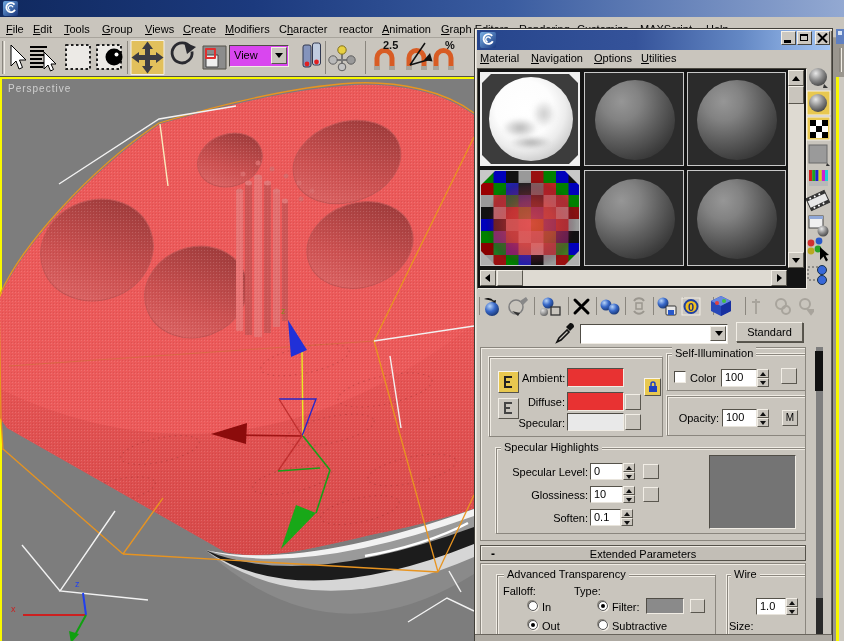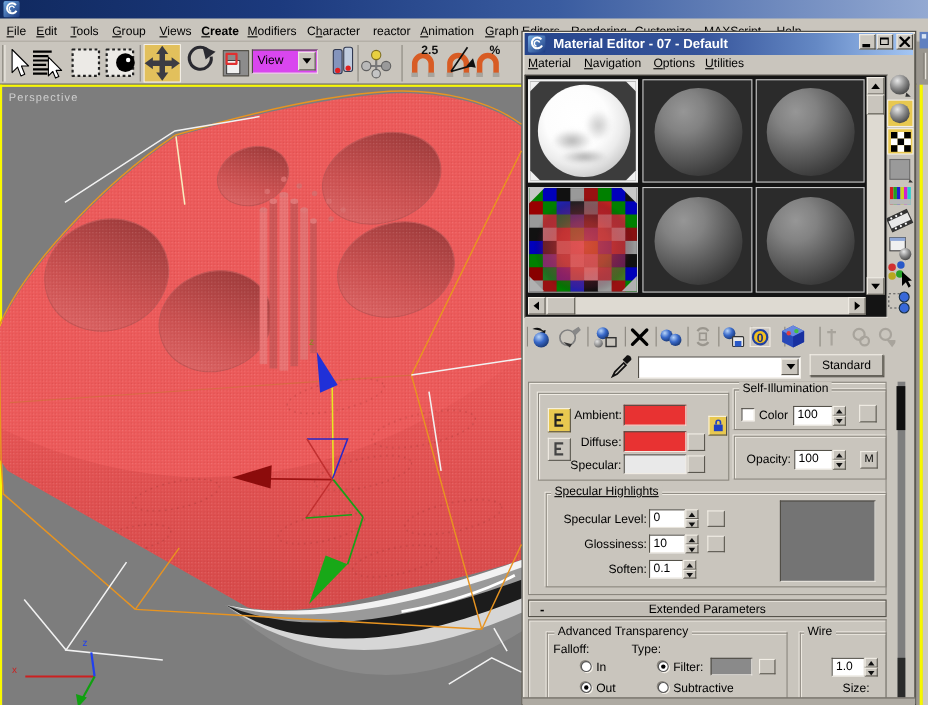--- a/index.html
+++ b/index.html
@@ -41,21 +41,21 @@
   <path d="M10,6.2 A2.4,2.4 0 1 0 7.2,9.3" stroke="#fff" stroke-width="1.2" fill="none"></path>
  </svg>
 </div>
 
 <div class="abs" style="left:0;top:17px;width:844px;height:21px;background:#c9c5bd;border-bottom:1px solid #a8a49c;">
 <div class="abs lab" style="left:6px;top:6px;"><span style="text-decoration:underline">F</span>ile</div>
 <div class="abs lab" style="left:33px;top:6px;"><span style="text-decoration:underline">E</span>dit</div>
 <div class="abs lab" style="left:64px;top:6px;"><span style="text-decoration:underline">T</span>ools</div>
 <div class="abs lab" style="left:102px;top:6px;"><span style="text-decoration:underline">G</span>roup</div>
 <div class="abs lab" style="left:145px;top:6px;"><span style="text-decoration:underline">V</span>iews</div>
-<div class="abs lab" style="left:183px;top:6px;font-weight:bold;"><span style="text-decoration:underline">C</span>reate</div>
+<div class="abs lab" style="left:183px;top:6px;"><span style="text-decoration:underline">C</span>reate</div>
 <div class="abs lab" style="left:225px;top:6px;"><span style="text-decoration:underline">M</span>odifiers</div>
 <div class="abs lab" style="left:279px;top:6px;">C<span style="text-decoration:underline">h</span>aracter</div>
 <div class="abs lab" style="left:339px;top:6px;">reactor</div>
 <div class="abs lab" style="left:382px;top:6px;"><span style="text-decoration:underline">A</span>nimation</div>
 <div class="abs lab" style="left:441px;top:6px;"><span style="text-decoration:underline">G</span>raph Editors</div>
 <div class="abs lab" style="left:519px;top:6px;"><span style="text-decoration:underline">R</span>endering</div>
 <div class="abs lab" style="left:577px;top:6px;">C<span style="text-decoration:underline">u</span>stomize</div>
 <div class="abs lab" style="left:640px;top:6px;">MA<span style="text-decoration:underline">X</span>Script</div>
 <div class="abs lab" style="left:706px;top:6px;"><span style="text-decoration:underline">H</span>elp</div>
 </div>
@@ -287,21 +287,20 @@
   <defs>
           <linearGradient id="lg2" x1="0" y1="0" x2="1" y2="1">
    <stop offset="0" stop-color="#79b0e4"></stop>
             <stop offset="1" stop-color="#1a3880"></stop>
           </linearGradient>
         </defs>
   <rect x="0" y="0" width="16" height="16" rx="2" fill="url(#lg2)"></rect>
   <path d="M12.2,3.8 A4.9,4.9 0 1 0 12.8,9.3" stroke="#fff" stroke-width="1.9" fill="none"></path>
   <path d="M10.6,6.6 A2.5,2.5 0 1 0 7.7,9.9" stroke="#fff" stroke-width="1.3" fill="none"></path>
  </svg>
- <div class="abs" style="left:26px;top:3px;font-size:12px;font-weight:bold;color:#fff;">Material Editor - 07 - Default</div>
 </div>
 
 <div class="mbtn" style="left:781px;top:31px;width:15px;height:14px;"></div>
 <div class="mbtn" style="left:797px;top:31px;width:15px;height:14px;"></div>
 <div class="mbtn" style="left:815px;top:31px;width:15px;height:14px;"></div>
 
 <div class="abs" style="left:784px;top:40px;width:7px;height:2.5px;background:#000;"></div>
 <div class="abs" style="left:800px;top:34px;width:8px;height:7px;border:1.5px solid #000;border-top:2.5px solid #000;"></div>
 <svg class="abs" style="left:817px;top:33px" width="11" height="10">
       <line x1="1" y1="0.5" x2="10" y2="9.5" stroke="#000" stroke-width="2"></line>
@@ -617,21 +616,21 @@
 <div class="abs grp" style="left:667px;top:396px;width:139px;height:40px;"></div>
 <div class="abs lab" style="left:676px;top:412px;width:43px;text-align:right;">Opacity:</div>
 <div class="abs edit" style="left:722px;top:409px;width:35px;height:18px;">100</div>
 <div class="spin" style="left:757px;top:409px;height:18px;">
       <div class="up"></div>
       <div class="dn"></div>
     </div>
 <div class="abs bevel-out" style="left:782px;top:410px;width:16px;height:16px;font-size:10px;text-align:center;line-height:14px;">M</div>
 
 <div class="abs grp" style="left:496px;top:448px;width:310px;height:86px;"></div>
-<div class="abs grpt" style="left:501px;top:441px;text-decoration:underline;">Specular Highlights</div>
+<div class="abs grpt" style="left:501px;top:441px;">Specular Highlights</div>
 <div class="abs lab" style="left:510px;top:466px;width:78px;text-align:right;">Specular Level:</div>
 <div class="abs edit" style="left:590px;top:463px;width:33px;height:17px;">0</div>
 <div class="spin" style="left:623px;top:463px;height:17px;">
       <div class="up"></div>
       <div class="dn"></div>
     </div>
 <div class="abs bevel-out" style="left:643px;top:464px;width:16px;height:15px;"></div>
 <div class="abs lab" style="left:510px;top:489px;width:78px;text-align:right;">Glossiness:</div>
 <div class="abs edit" style="left:590px;top:486px;width:33px;height:17px;">10</div>
 <div class="spin" style="left:623px;top:486px;height:17px;">
@@ -663,21 +662,21 @@
 <div class="abs lab" style="left:542px;top:620px;">Out</div>
 <div class="radio sel" style="left:598px;top:601px;"></div>
 <div class="abs lab" style="left:612px;top:601px;">Filter:</div>
 <div class="abs" style="left:646px;top:598px;width:38px;height:16px;background:#8a8a8a;border-top:1.5px solid #504d46;border-left:1.5px solid #504d46;border-right:1px solid #f0ece4;border-bottom:1px solid #f0ece4;"></div>
 <div class="abs bevel-out" style="left:690px;top:599px;width:15px;height:14px;"></div>
 <div class="radio" style="left:598px;top:620px;"></div>
 <div class="abs lab" style="left:612px;top:620px;">Subtractive</div>
 
 <div class="abs grp" style="left:727px;top:575px;width:79px;height:66px;border-bottom:none;"></div>
 <div class="abs grpt" style="left:731px;top:568px;">Wire</div>
-<div class="abs lab" style="left:729px;top:620px;padding-left:37px;">Size:</div>
+<div class="abs lab" style="left:729px;top:620px;">Size:</div>
 <div class="abs edit" style="left:756px;top:598px;width:30px;height:17px;">1.0</div>
 <div class="spin" style="left:786px;top:598px;height:17px;">
       <div class="up"></div>
       <div class="dn"></div>
     </div>
 
 <div class="abs" style="left:816px;top:347px;width:7px;height:294px;background:#7e7e7e;"></div>
 <div class="abs" style="left:815px;top:351px;width:8px;height:40px;background:#111;"></div>
 <div class="abs" style="left:816px;top:598px;width:7px;height:36px;background:#2a2a2a;"></div>
 <div class="abs" style="left:475px;top:634px;width:357px;height:7px;background:#aeaaa2;border-top:1px solid #68645c;"></div>

